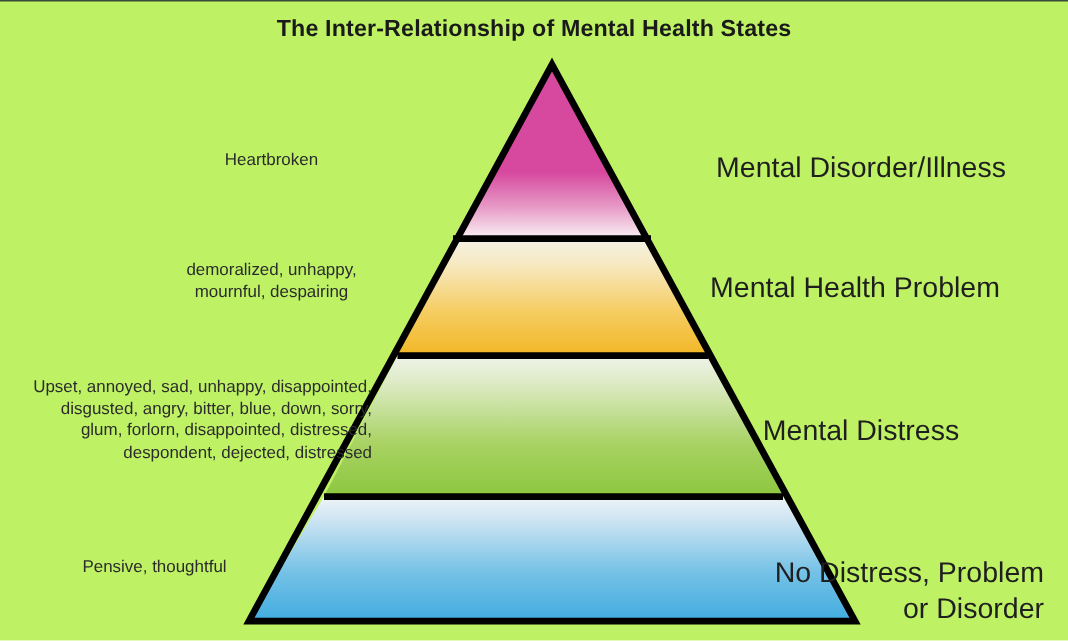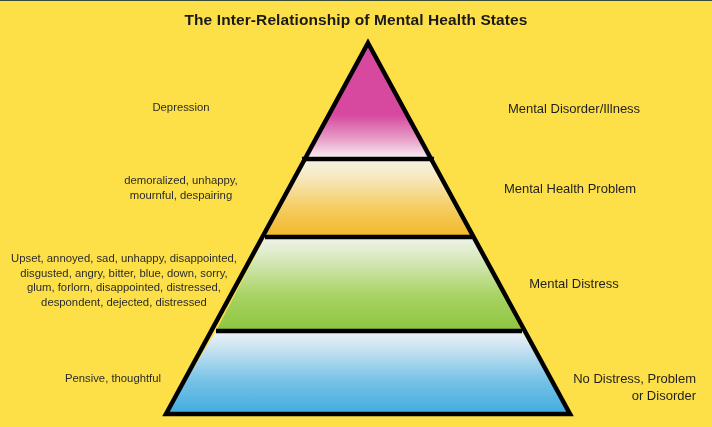--- a/index.html
+++ b/index.html
@@ -9,21 +9,21 @@
     background: #ffffff;
   }
   body {
     font-family: "Liberation Sans", sans-serif;
   }
 
   #figure {
     position: relative;
     width: 712px;
     height: 427px;
-    background: #fde047;
+    background: #bef264;
     overflow: hidden;
     border-top: 1px solid #3a4a3a;
     box-sizing: border-box;
   }
 
   
   #chart-title {
     position: absolute;
     left: 0;
     top: 10px;
@@ -59,33 +59,34 @@
   }
   #left-label-1 {            
     left: 92px;
     top: 172px;
     width: 178px;
   }
   #left-label-2 {            
     left: 0px;
     top: 250px;
     width: 248px;
+    text-align: right;
   }
   #left-label-3 {            
-    left: 20px;
+    left: 10px;
     top: 370px;
     width: 186px;
     text-align: center;
   }
 
   
   .right-label {
     position: absolute;
     text-align: center;
-    font-size: 13px;
+    font-size: 19px;
     line-height: 1.28;
     color: #1f1f1f;
   }
   #right-label-0 {           
     left: 452px;
     top: 100px;
     width: 244px;
   }
   #right-label-1 {           
     left: 448px;
@@ -148,21 +149,21 @@
     <polygon points="368,42 434,158 302,158" fill="url(#grad-tier-0)"></polygon>
 
     <polygon points="368,42 570,413 166,413" fill="none" stroke="#000000" stroke-width="4.5" stroke-linejoin="miter"></polygon>
 
     <line x1="302" y1="158" x2="434" y2="158" stroke="#000000" stroke-width="4.5"></line>
     <line x1="265" y1="236" x2="472" y2="236" stroke="#000000" stroke-width="4.5"></line>
     <line x1="216" y1="330" x2="522" y2="330" stroke="#000000" stroke-width="4.5"></line>
   </svg>
 
   <div class="left-label" id="left-label-0">
-    <div>Depression</div>
+    <div>Heartbroken</div>
   </div>
 
   <div class="left-label" id="left-label-1">
     <div>demoralized, unhappy,</div>
     <div>mournful, despairing</div>
   </div>
 
   <div class="left-label" id="left-label-2">
     <div>Upset, annoyed, sad, unhappy, disappointed,</div>
     <div>disgusted, angry, bitter, blue, down, sorry,</div>

